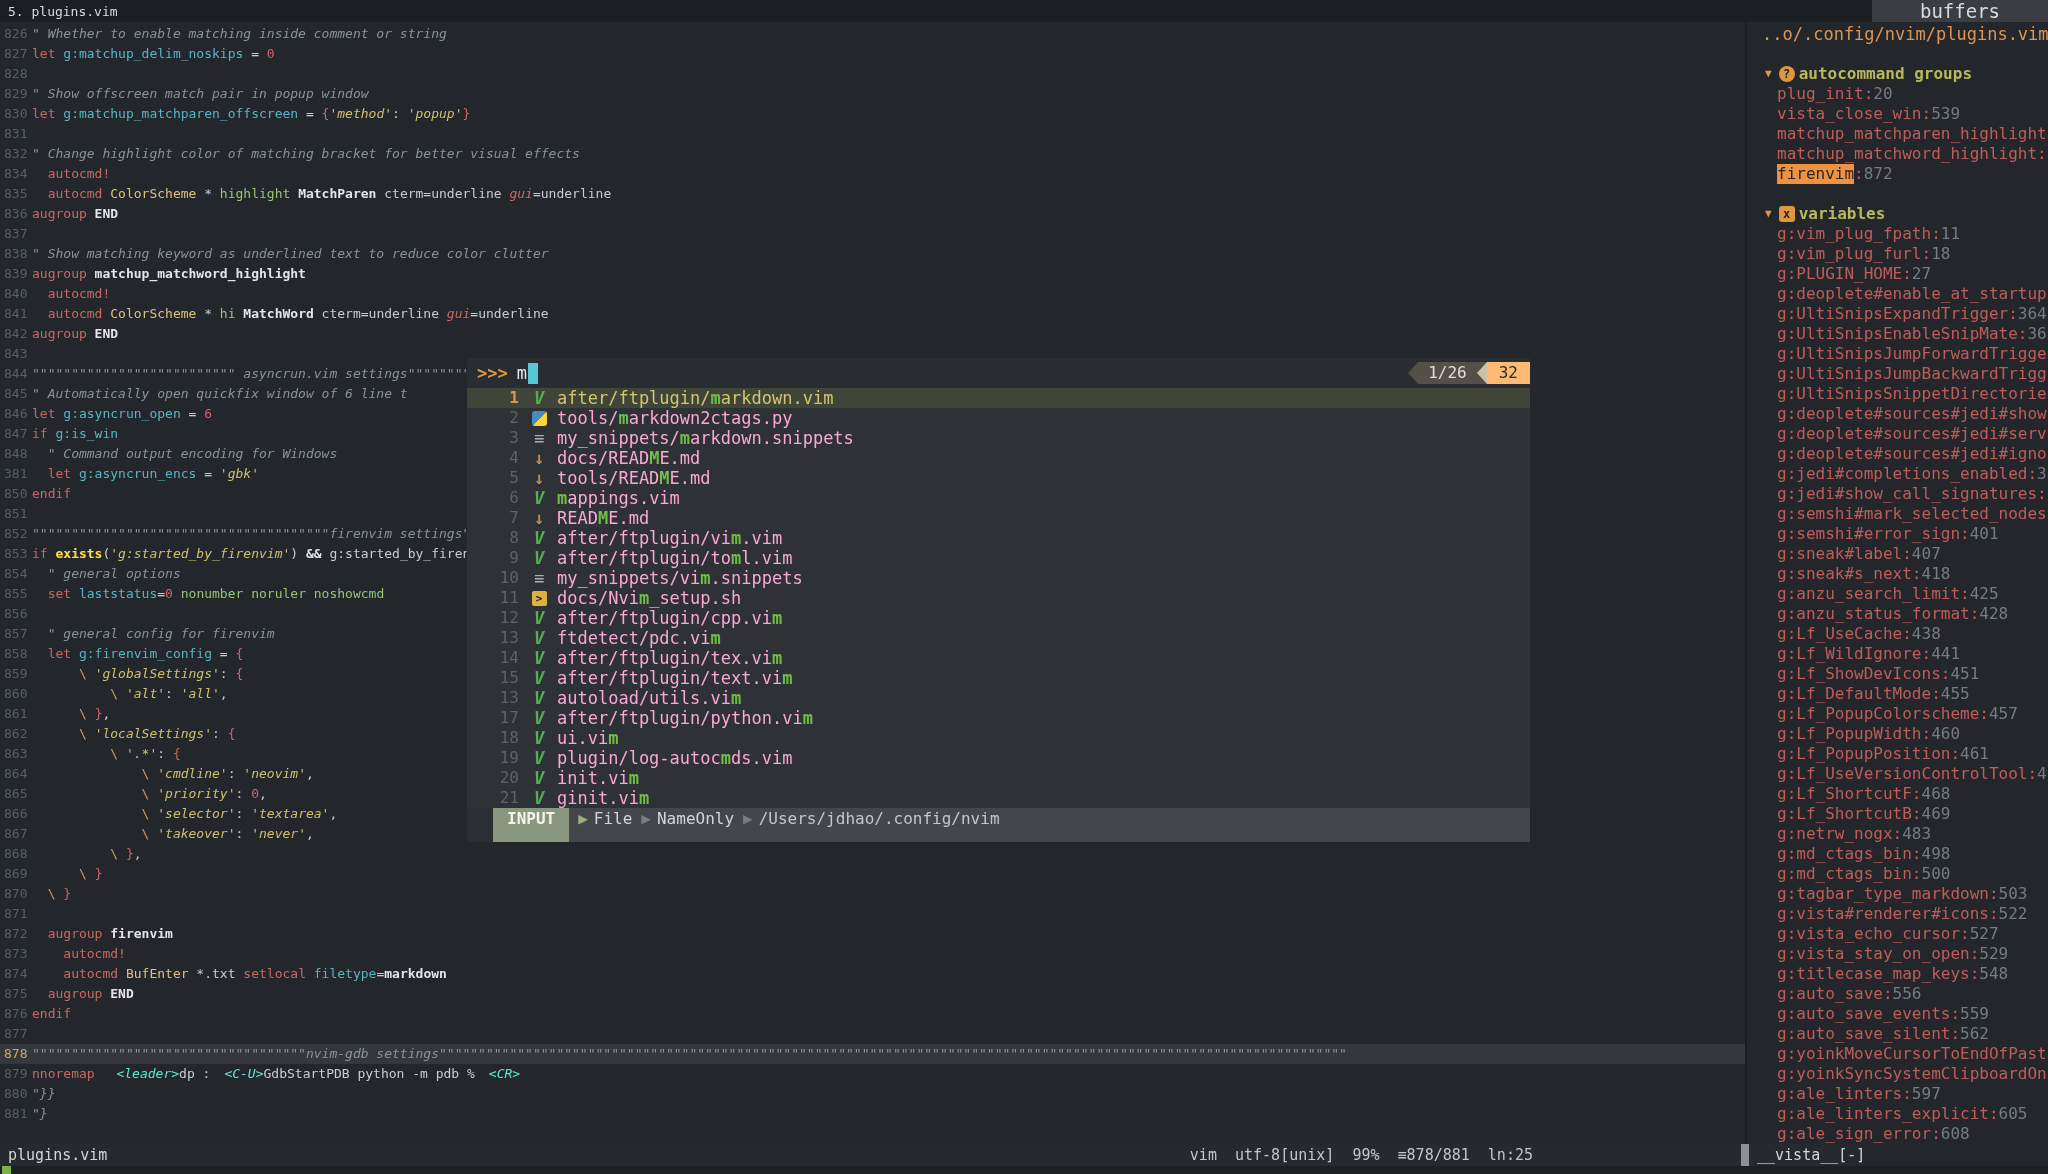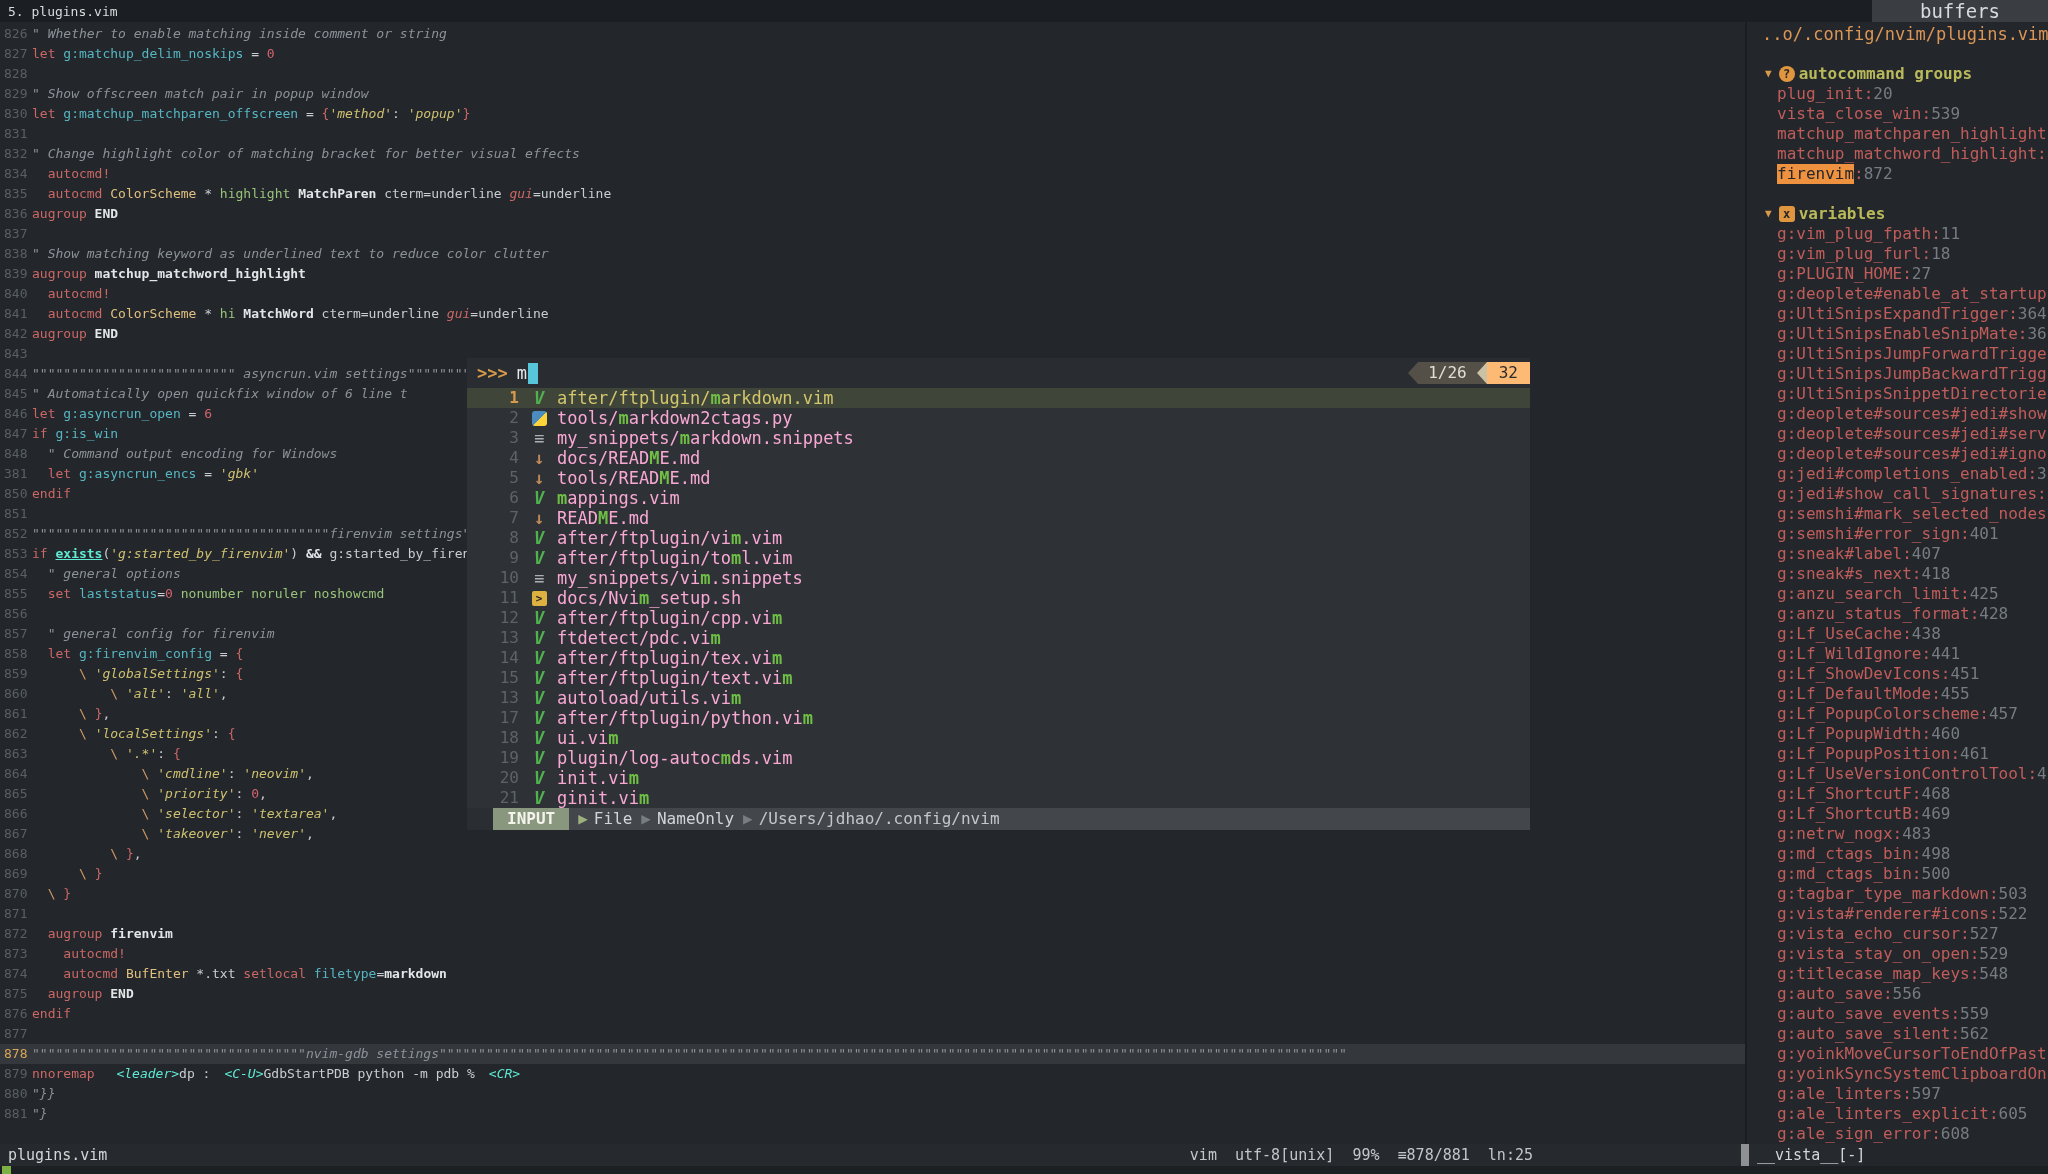--- a/index.html
+++ b/index.html
@@ -24,21 +24,21 @@
   .erow.cur { background:#34383d; }
   .erow.cur .egut { color:#d8a657; }
   .t-cm  { color:#8b9299; font-style:italic; }
   .t-kw  { color:#cb6765; }
   .t-kwi { color:#cb6765; font-style:italic; }
   .t-id  { color:#56b6c2; }
   .t-str { color:#cfc070; font-style:italic; }
   .t-num { color:#d2646e; }
   .t-brace { color:#cb6765; }
   .t-bs  { color:#d19a66; }
-  .t-fn  { color:#5eead4; font-weight:bold;text-decoration:underline; }
+  .t-fn  { color:#fde047; font-weight:bold; }
   .t-ev  { color:#e0c080; }
   .t-grn { color:#98c379; }
   .t-opt { color:#56b6c2; }
   .t-txt { color:#c9ccd0; }
   .t-txtb{ color:#e3e5e7; font-weight:bold; }
   .t-ora { color:#5eead4; font-style:italic;margin-left:14px; }
   .t-op  { color:#e3e5e7; font-weight:bold; }
 
   
   #wsep { position:absolute; left:1745px; top:22px; width:2px; height:1122px; background:#1b1e20; }
@@ -85,21 +85,21 @@
             background:linear-gradient(135deg,#4b8bbe 50%,#ffd43b 50%); }
   .ic-snip{ color:#aab0b5; }
   .ic-md  { color:#c08a5a; font-weight:bold; }
   .ic-sh  { width:15px; height:15px; background:#ddb13f; border-radius:2px; color:#26262a;
             font-size:11px; line-height:15px; text-align:center; font-weight:bold; }
   .ptext { margin-left:8px; }
   .fpre,.fpost { color:#f9a8d4; }
   .fmatch { color:#6fbf45; font-weight:bold; }
   .prow.sel .fpre, .prow.sel .fpost { color:#d3c76b; }
 
-  #popup-bar { height:22px; background:#43474b; display:flex; align-items:stretch;
+  #popup-bar { height:34px; background:#43474b; display:flex; align-items:stretch;
                font-size:16px; line-height:22px; }
   #bar-lead { width:26px; background:#2a2d31; flex:none; }
   #bar-mode { background:#8a977f; color:#f4f4ec; padding:0 14px; font-weight:bold; }
   .bar-arrow { padding-left:9px; }
   .bar-arrow.green { color:#9db07f; }
   .bar-arrow.gray { color:#787d81; }
   .bar-seg { color:#d2d5d8; padding-left:6px; }
   #bar-path { color:#c4c7ca; padding-left:6px; }
 
   

